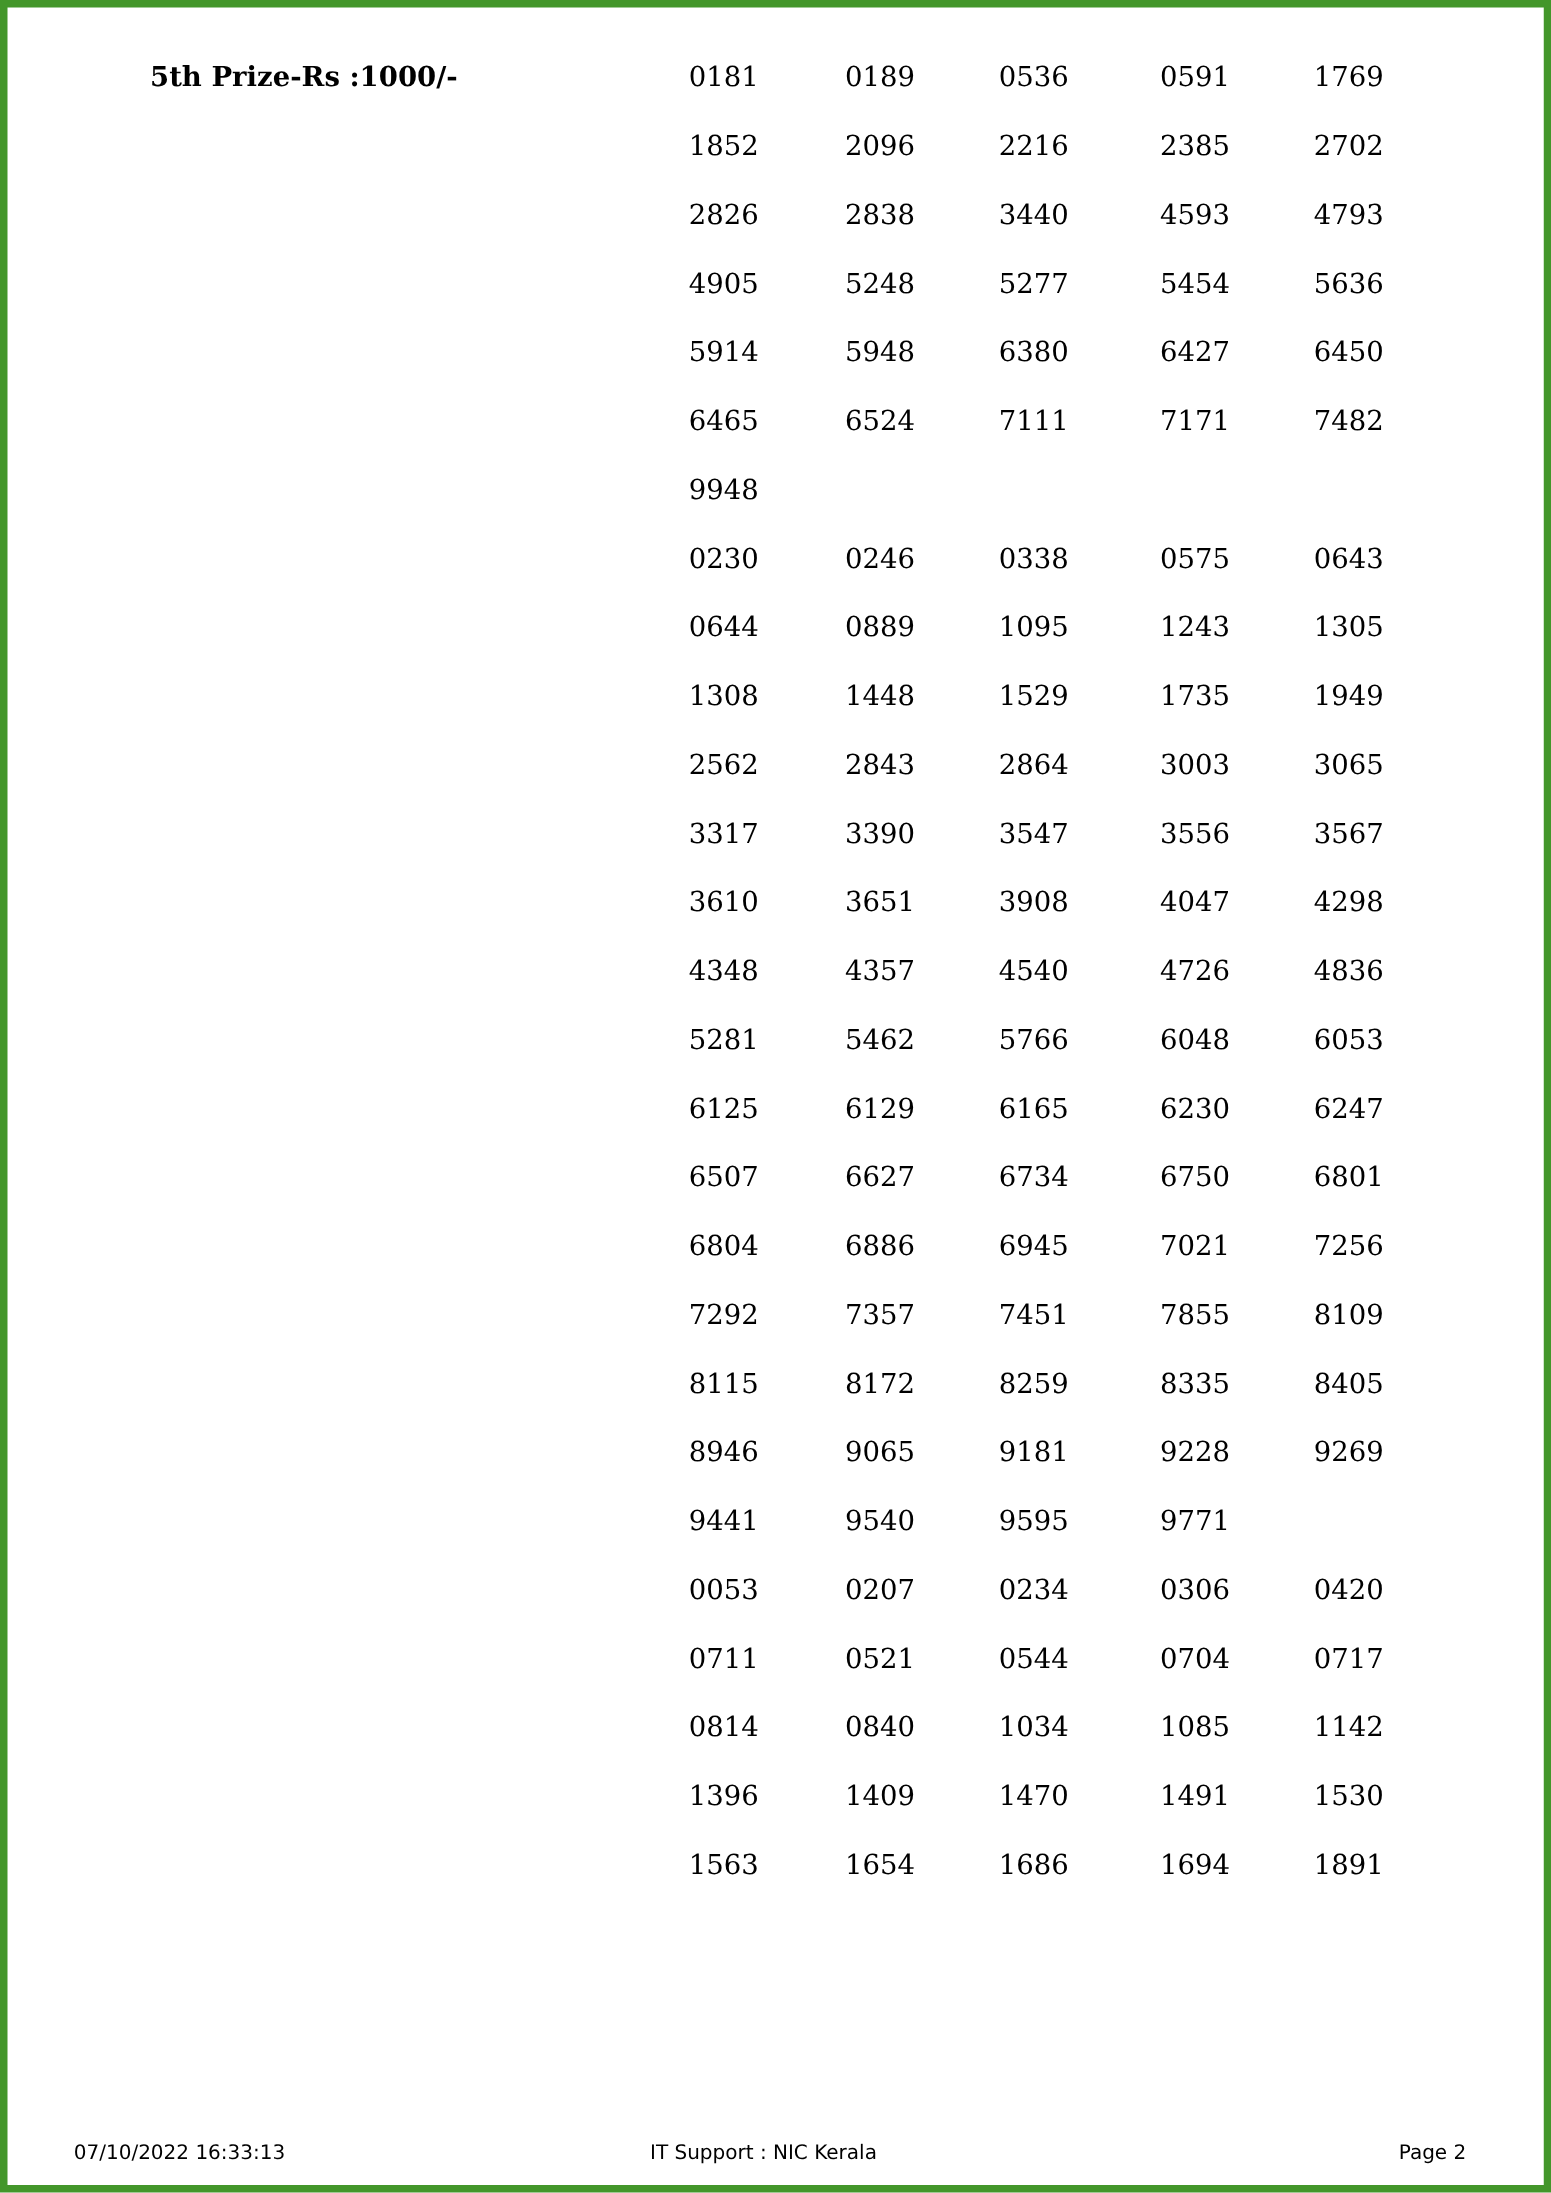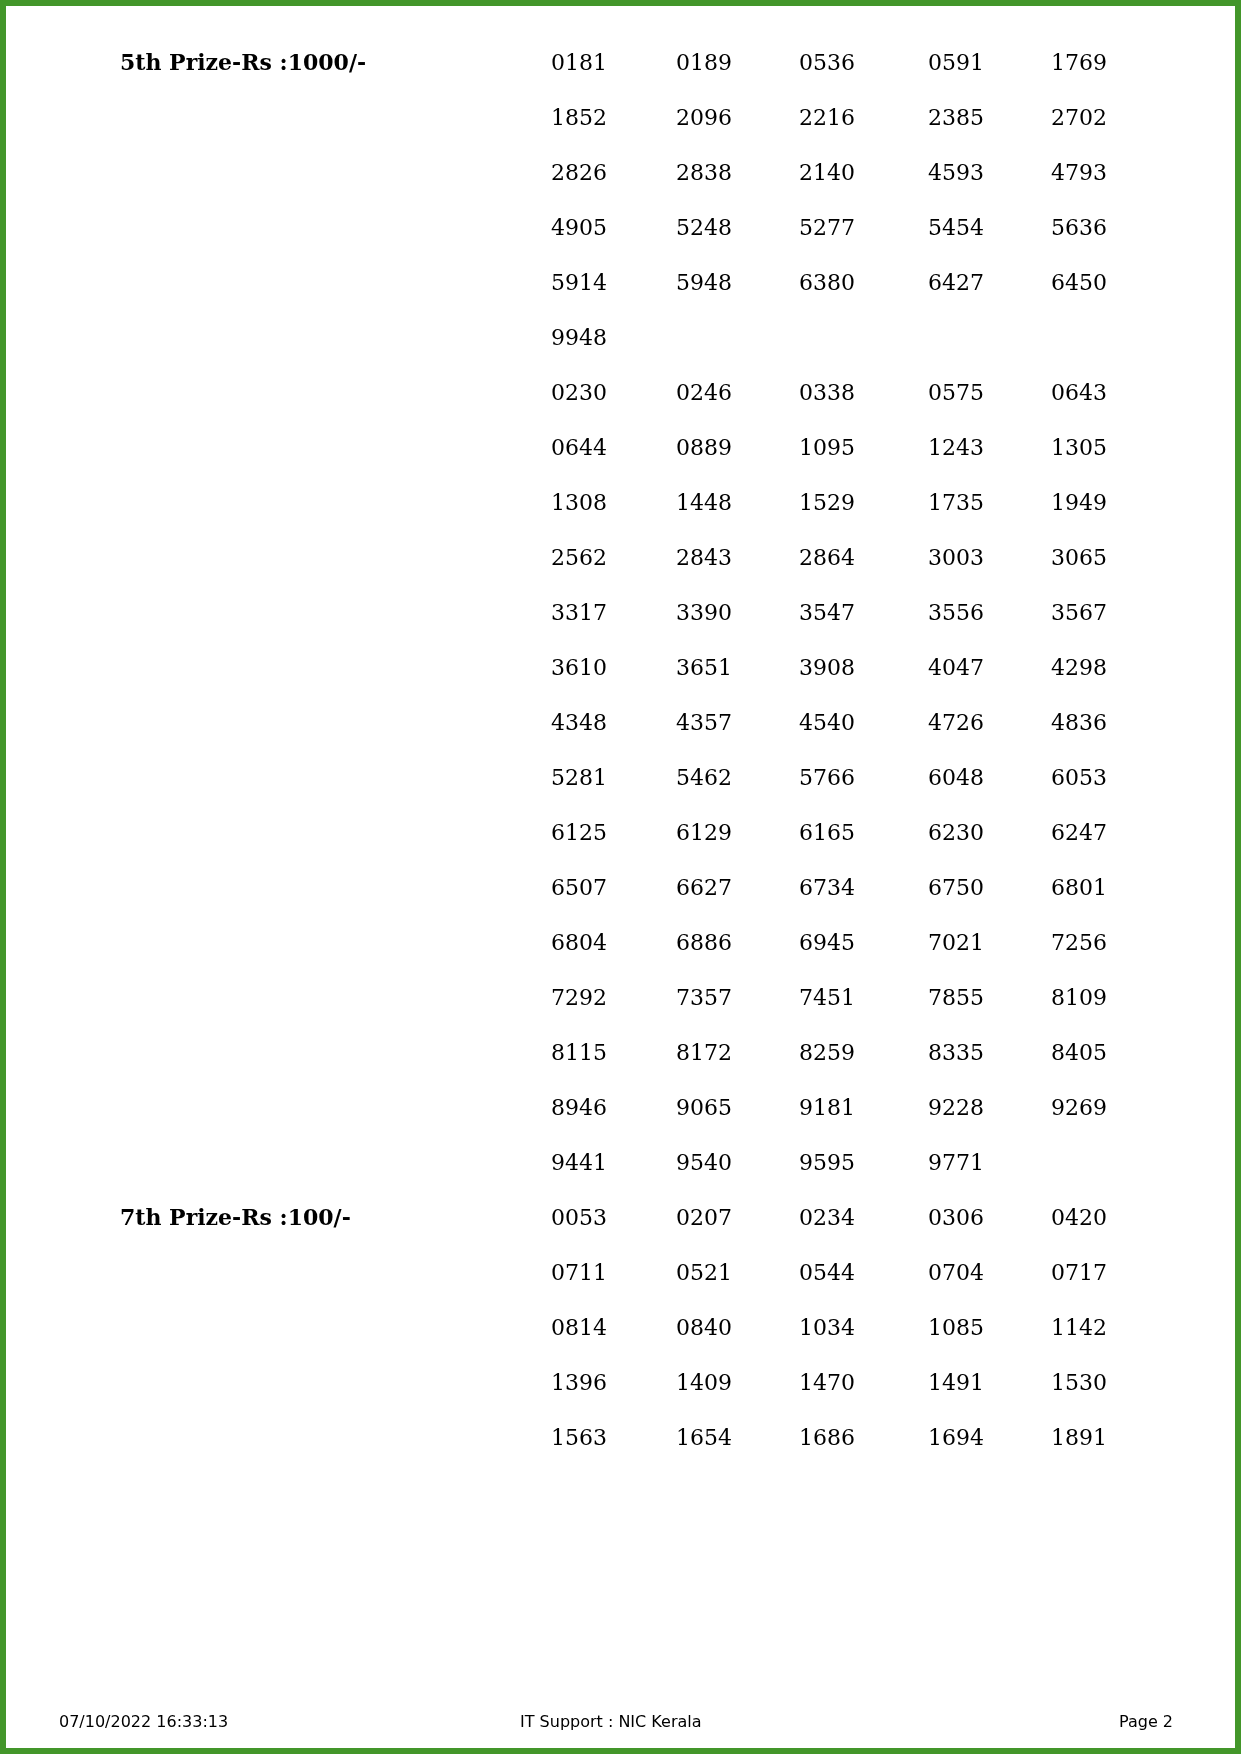--- a/index.html
+++ b/index.html
@@ -67,39 +67,46 @@
         <div class="num-row">
           <span class="num c0">1852</span>
           <span class="num c1">2096</span>
           <span class="num c2">2216</span>
           <span class="num c3">2385</span>
           <span class="num c4">2702</span>
         </div>
         <div class="num-row">
           <span class="num c0">2826</span>
           <span class="num c1">2838</span>
-          <span class="num c2">2140</span>
+          <span class="num c2">3440</span>
           <span class="num c3">4593</span>
           <span class="num c4">4793</span>
         </div>
         <div class="num-row">
           <span class="num c0">4905</span>
           <span class="num c1">5248</span>
           <span class="num c2">5277</span>
           <span class="num c3">5454</span>
           <span class="num c4">5636</span>
         </div>
         <div class="num-row">
           <span class="num c0">5914</span>
           <span class="num c1">5948</span>
           <span class="num c2">6380</span>
           <span class="num c3">6427</span>
           <span class="num c4">6450</span>
         </div>
         <div class="num-row">
+          <span class="num c0">6465</span>
+          <span class="num c1">6524</span>
+          <span class="num c2">7111</span>
+          <span class="num c3">7171</span>
+          <span class="num c4">7482</span>
+        </div>
+        <div class="num-row">
           <span class="num c0">9948</span>
         </div>
       </div>
     </div>
     <div class="prize-section">
       <div class="numbers">
         <div class="num-row">
           <span class="num c0">0230</span>
           <span class="num c1">0246</span>
           <span class="num c2">0338</span>
@@ -199,21 +206,20 @@
         </div>
         <div class="num-row">
           <span class="num c0">9441</span>
           <span class="num c1">9540</span>
           <span class="num c2">9595</span>
           <span class="num c3">9771</span>
         </div>
       </div>
     </div>
     <div class="prize-section">
-      <div class="prize-label">7th Prize-Rs :100/-</div>
       <div class="numbers">
         <div class="num-row">
           <span class="num c0">0053</span>
           <span class="num c1">0207</span>
           <span class="num c2">0234</span>
           <span class="num c3">0306</span>
           <span class="num c4">0420</span>
         </div>
         <div class="num-row">
           <span class="num c0">0711</span>

